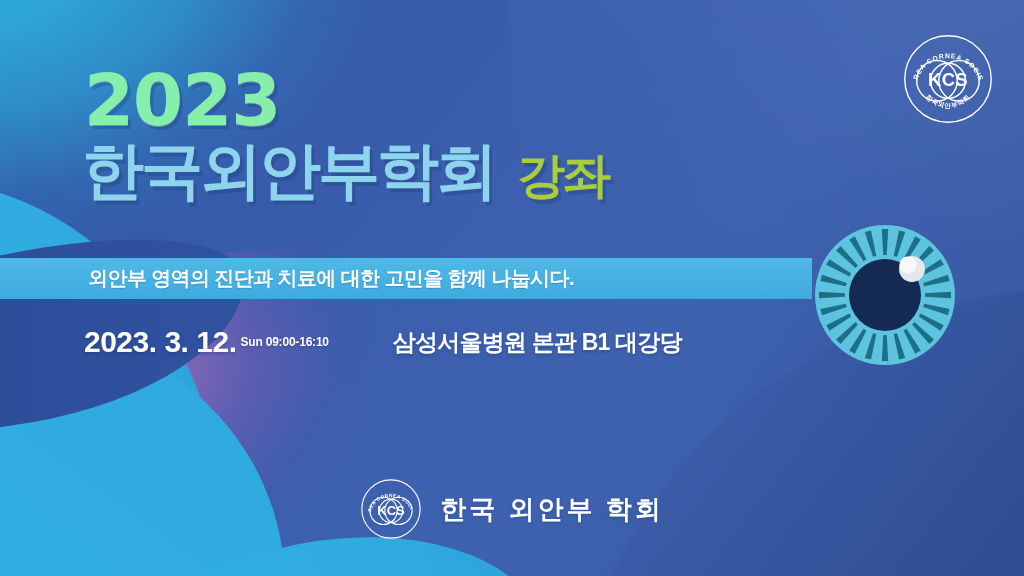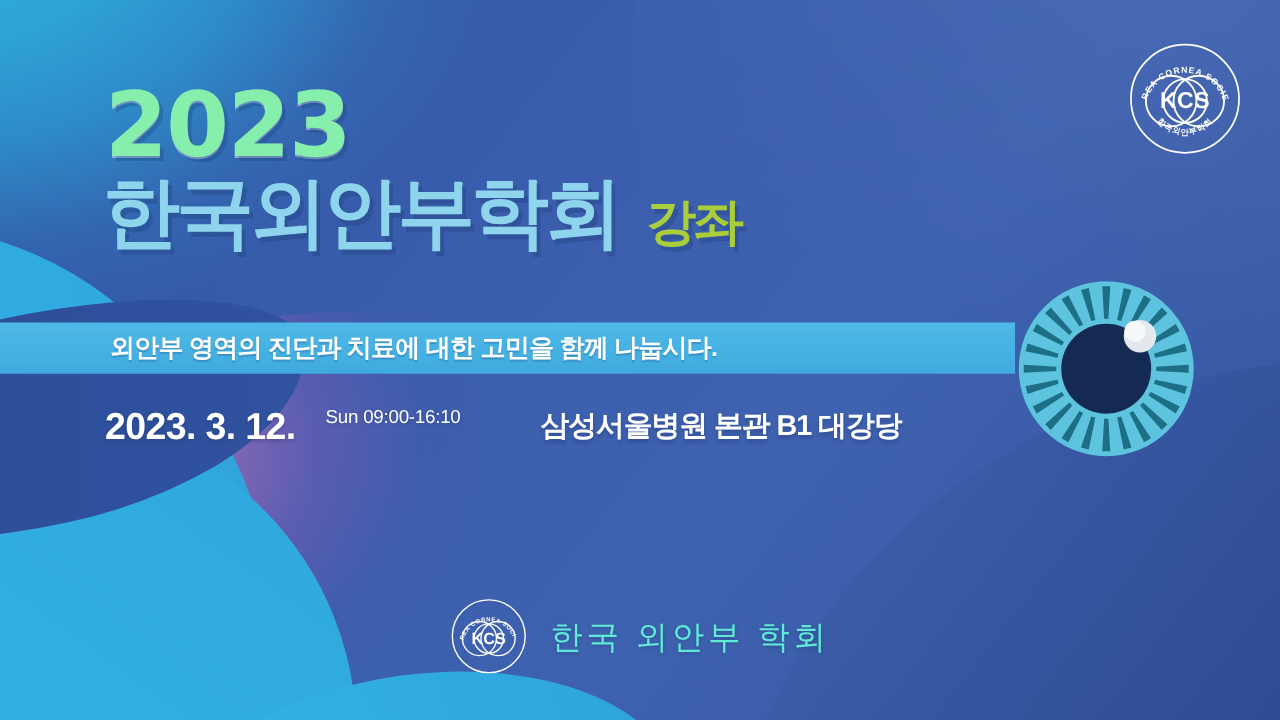--- a/index.html
+++ b/index.html
@@ -144,21 +144,21 @@
     white-space:nowrap;
   }
   #title-main {
     font-size:62px; line-height:1;
     font-weight:bold;
     letter-spacing:-3px;
     color:#8ed4ec;
     text-shadow:3px 4px 0 rgba(28,58,118,0.32);
   }
   #title-accent {
-    font-size:40px; line-height:1;
+    font-size:48px; line-height:1;
     font-weight:bold;
     letter-spacing:-2px;
     color:#a9cd3b;
     text-shadow:3px 4px 0 rgba(28,58,118,0.32);
   }
 
   
   #subtitle-band {
     position:absolute; left:0; top:258px;
     width:812px; height:41px;
@@ -176,55 +176,55 @@
 
   
   #eye {
     position:absolute; left:812px; top:222px;
     width:146px; height:146px;
   }
 
   
   #info-row {
     position:absolute; left:84px; top:325px;
-    display:flex; align-items:flex-start;
+    display:flex; align-items:center;
     white-space:nowrap;
   }
   #date {
     color:#ffffff;
     font-size:30px; font-weight:bold;
     letter-spacing:-0.5px;
     text-shadow:0 2px 3px rgba(25,50,110,0.35);
   }
   #daytime {
     color:#ffffff;
-    font-size:15px; font-weight:normal;
-    margin-left:24px;
+    font-size:12px; font-weight:bold;
+    margin-left:4px;
     letter-spacing:-0.2px;
     text-shadow:0 1px 2px rgba(25,50,110,0.35);
   }
   #venue {
     color:#ffffff;
     font-size:23px; font-weight:bold;
     margin-left:64px;
     letter-spacing:-0.8px;
     text-shadow:0 2px 3px rgba(25,50,110,0.38);
   }
 
   
   #footer {
     position:absolute; left:0; top:478px;
     width:1024px;
     display:flex; align-items:center; justify-content:center;
     gap:18px;
   }
   #logo-bottom { width:62px; height:62px; flex:none; }
   #footer-name {
-    color:#5eead4;
-    font-size:26px; font-weight:normal;
+    color:#ffffff;
+    font-size:26px; font-weight:bold;
     letter-spacing:3px;
     text-shadow:0 1px 3px rgba(25,50,110,0.40);
   }
 </style>
 </head>
 <body>
 
 <div id="poster">
 
   <div class="bg-layer bg-base"></div>

